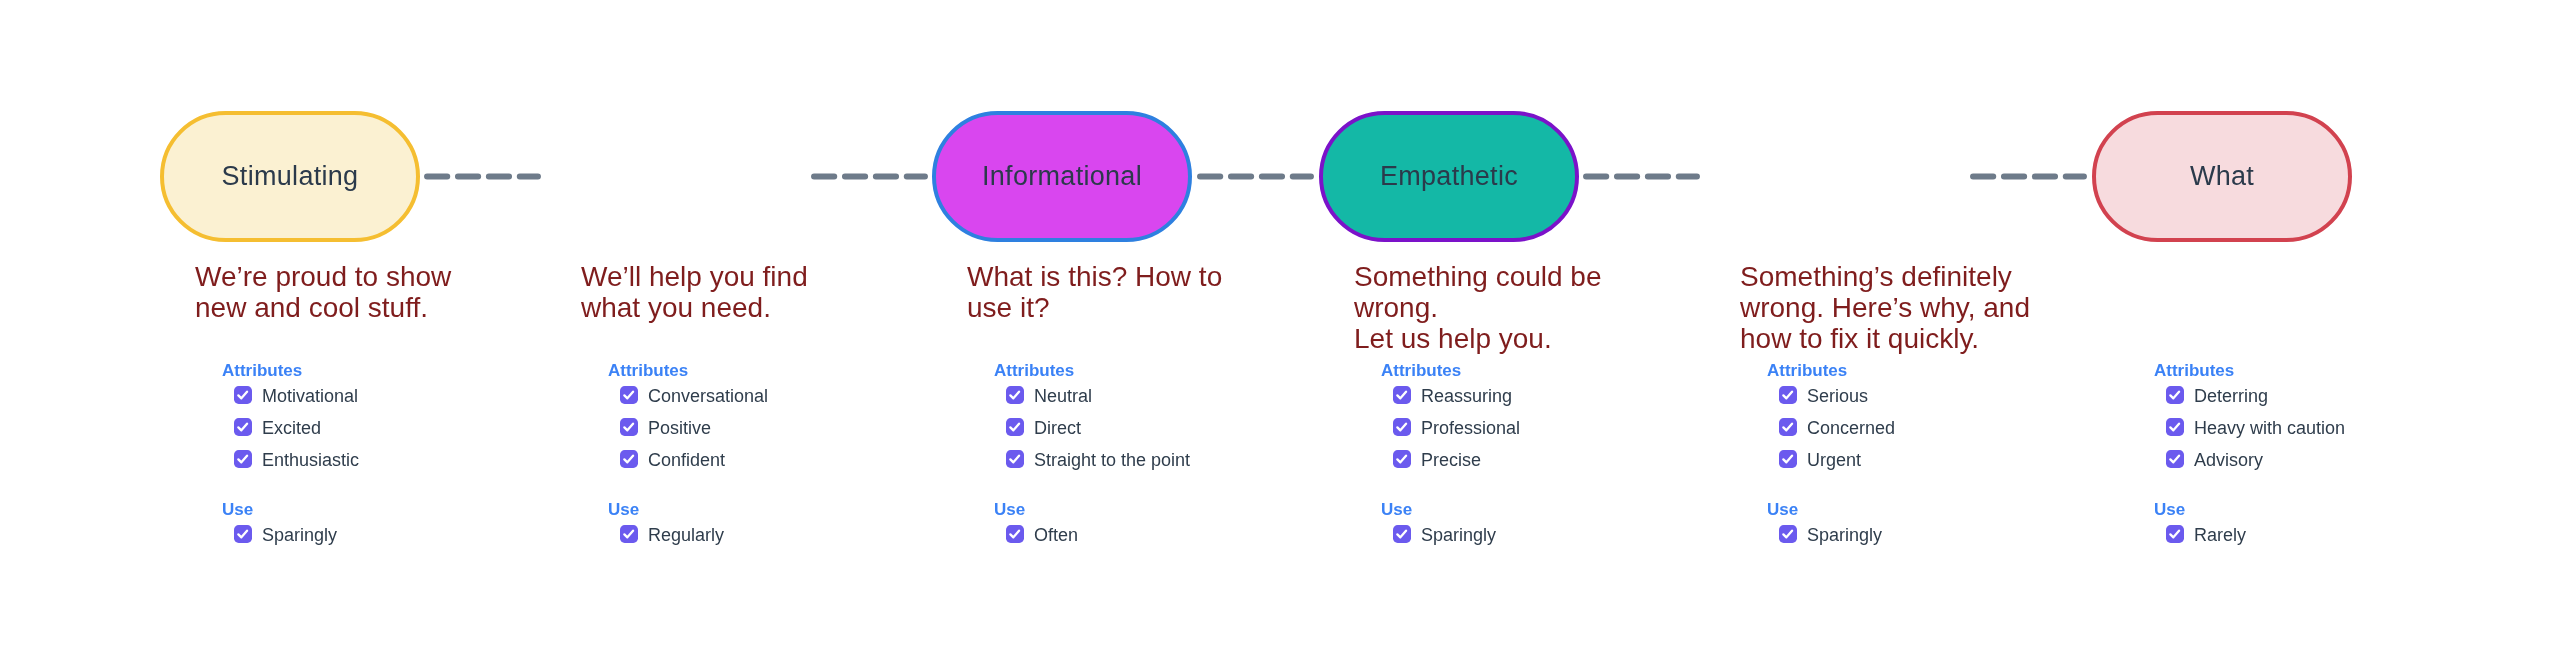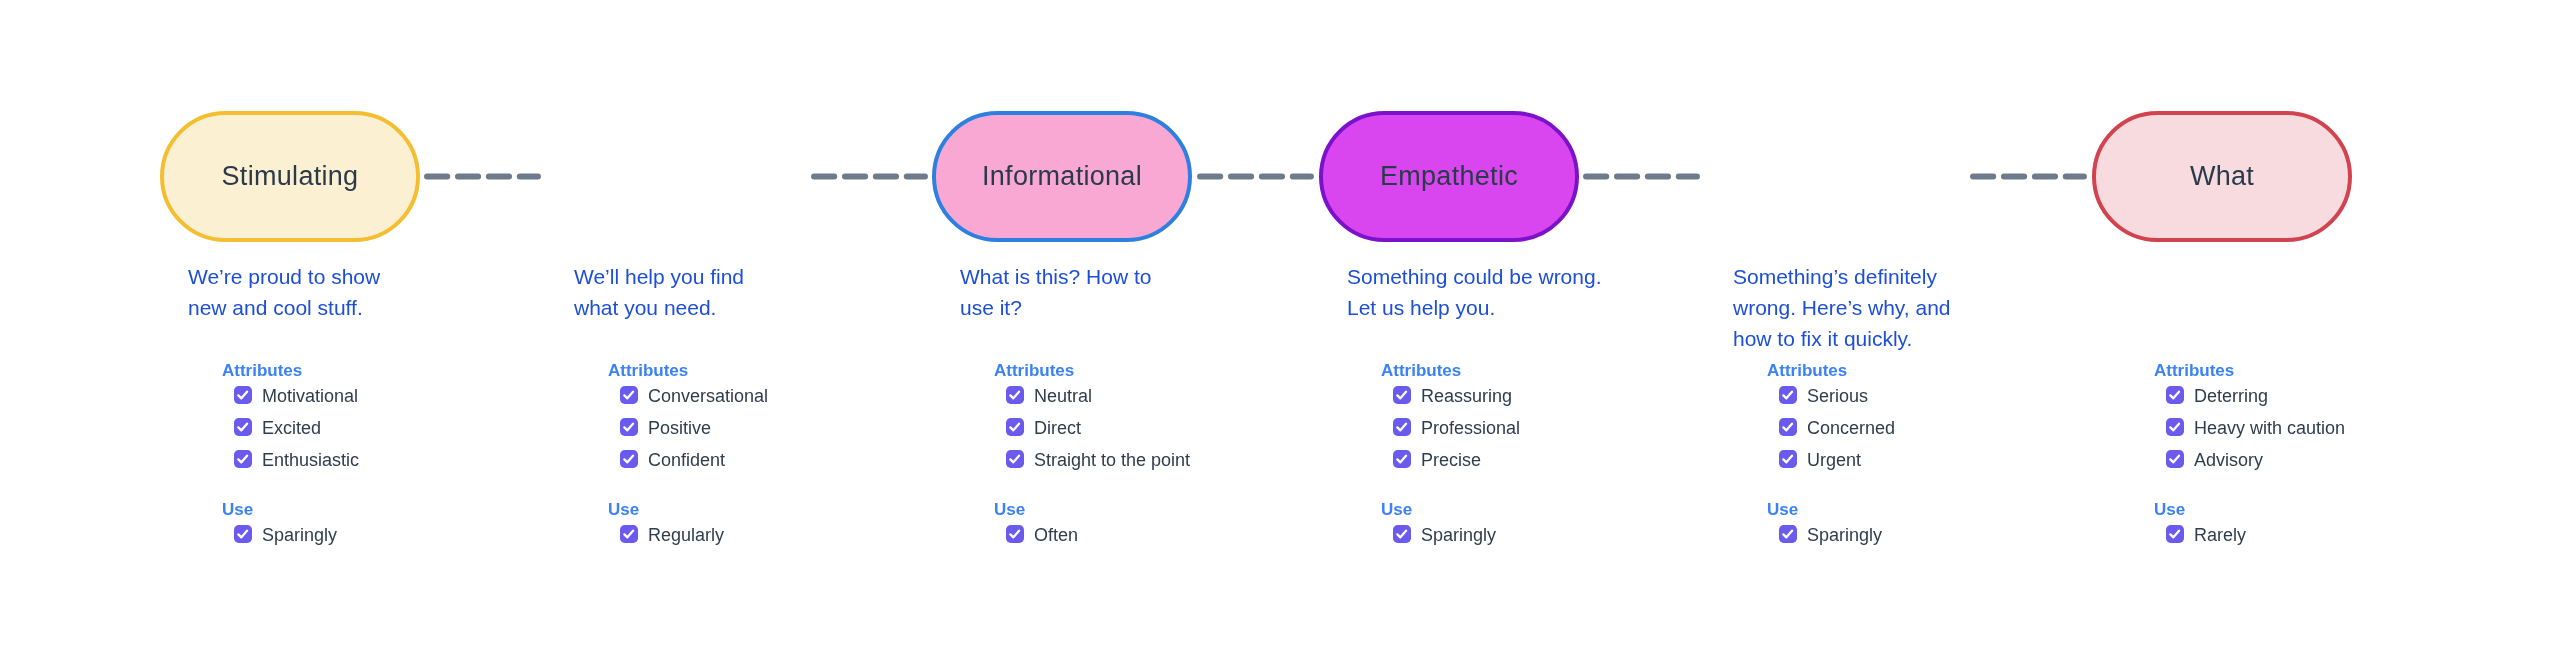--- a/index.html
+++ b/index.html
@@ -19,23 +19,23 @@
     border: 4.7px solid #000;
     box-sizing: border-box;
     display: flex; align-items: center; justify-content: center;
   }
   .pill-label {
     font-size: 27px;
     color: #2B3A4B;
     letter-spacing: 0.3px;
   }
   .desc {
-    position: absolute; top: 150px; left: 28px;
-    font-size: 21px; line-height: 31px;
-    color: #1d4ed8;
+    position: absolute; top: 150px; left: 35px;
+    font-size: 28px; line-height: 31px;
+    color: #7f1d1d;
     white-space: pre-line;
   }
   .section { position: absolute; left: 62px; }
   .section.attrs { top: 250px; }
   .section.use   { top: 389px; }
   .section-title {
     font-size: 17px; font-weight: 700; color: #3b82f6;
     line-height: 19.5px; margin-bottom: 5.4px;
   }
   .check-list { list-style: none; margin: 0; padding: 0; }
@@ -149,21 +149,21 @@
             </span>
             <span class="check-label">Regularly</span>
           </li>
         </ul>
       </div>
     </div>
   <div class="connector" style="left: 806px;"><svg width="127" height="19" viewBox="0 0 189 28">
         <line x1="12" y1="14" x2="177" y2="14" stroke="#6E7B8A" stroke-width="9" stroke-linecap="round" stroke-dasharray="30 16"></line>
       </svg></div>
     <div class="column" style="left: 932px;">
-      <div class="pill" style="border-color: rgb(46, 128, 224); background: #f9a8d4;">
+      <div class="pill" style="border-color: rgb(46, 128, 224); background: #d946ef;">
         <span class="pill-label">Informational</span>
       </div>
       <div class="desc">What is this? How to
 use it?</div>
       <div class="section attrs">
         <div class="section-title">Attributes</div>
         <ul class="check-list">
           <li class="check-row">
             <span class="checkbox" style="background: rgb(107, 90, 238);">
               <svg width="11.4" height="10" viewBox="0 0 17 15">
@@ -201,21 +201,21 @@
             </span>
             <span class="check-label">Often</span>
           </li>
         </ul>
       </div>
     </div>
   <div class="connector" style="left: 1192px;"><svg width="127" height="19" viewBox="0 0 189 28">
         <line x1="12" y1="14" x2="177" y2="14" stroke="#6E7B8A" stroke-width="9" stroke-linecap="round" stroke-dasharray="30 16"></line>
       </svg></div>
     <div class="column" style="left: 1319px;">
-      <div class="pill" style="border-color: rgb(123, 18, 201); background: #d946ef;">
+      <div class="pill" style="border-color: rgb(123, 18, 201); background: #14b8a6;">
         <span class="pill-label">Empathetic</span>
       </div>
       <div class="desc">Something could be wrong.
 Let us help you.</div>
       <div class="section attrs">
         <div class="section-title">Attributes</div>
         <ul class="check-list">
           <li class="check-row">
             <span class="checkbox" style="background: rgb(107, 90, 238);">
               <svg width="11.4" height="10" viewBox="0 0 17 15">

